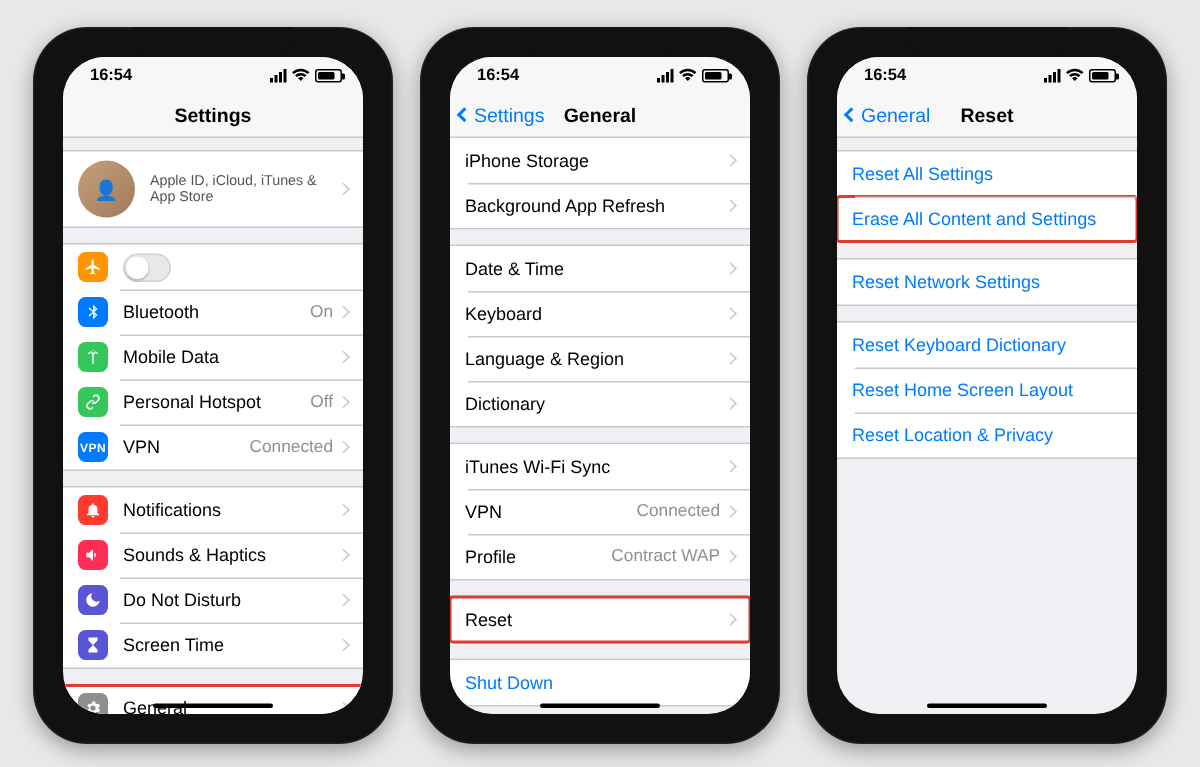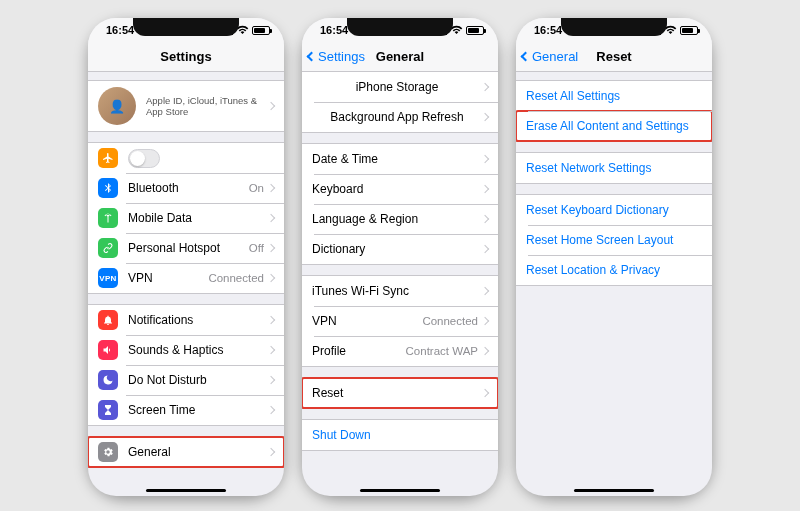--- a/index.html
+++ b/index.html
@@ -5,25 +5,25 @@
 * { box-sizing: border-box; margin: 0; padding: 0; }
 body {
   background: #e8e8e8;
   font-family: -apple-system, "Helvetica Neue", Arial, sans-serif;
   display: flex;
   justify-content: center;
   gap: 18px;
   padding: 18px 10px;
 }
 .phone {
-  width: 196px;
+  width: 240px;
   height: 478px;
   background: #111;
   border-radius: 36px;
-  padding: 0;
+  padding: 20px;
   box-shadow: 0 4px 14px rgba(0,0,0,.35), inset 0 0 2px rgba(255,255,255,.2);
   position: relative;
 }
 .screen {
   width: 100%;
   height: 100%;
   background: #efeff4;
   border-radius: 28px;
   overflow: hidden;
   position: relative;
@@ -76,21 +76,21 @@
 }
 .chev-l {
   width: 7px; height: 7px;
   border-left: 2px solid #007aff;
   border-bottom: 2px solid #007aff;
   transform: rotate(45deg);
   margin-right: 2px;
 }
 .content { position: absolute; top: 54px; bottom: 0; left:0; right:0; overflow: hidden; }
 .group { background:#fff; border-top:.5px solid #c8c7cc; border-bottom:.5px solid #c8c7cc; margin-top: 10px; }
-.group.tight { margin-top: 6px; text-align: center; }
+.group.tight { margin-top: 6px; }
 .group:first-child { margin-top: 8px; }
 .row {
   display: flex; align-items: center;
   min-height: 30px;
   padding: 0 10px 0 10px;
   position: relative;
 }
 .row + .row::before {
   content:""; position:absolute; top:0; left:38px; right:0; height:.5px; background:#c8c7cc;
 }

